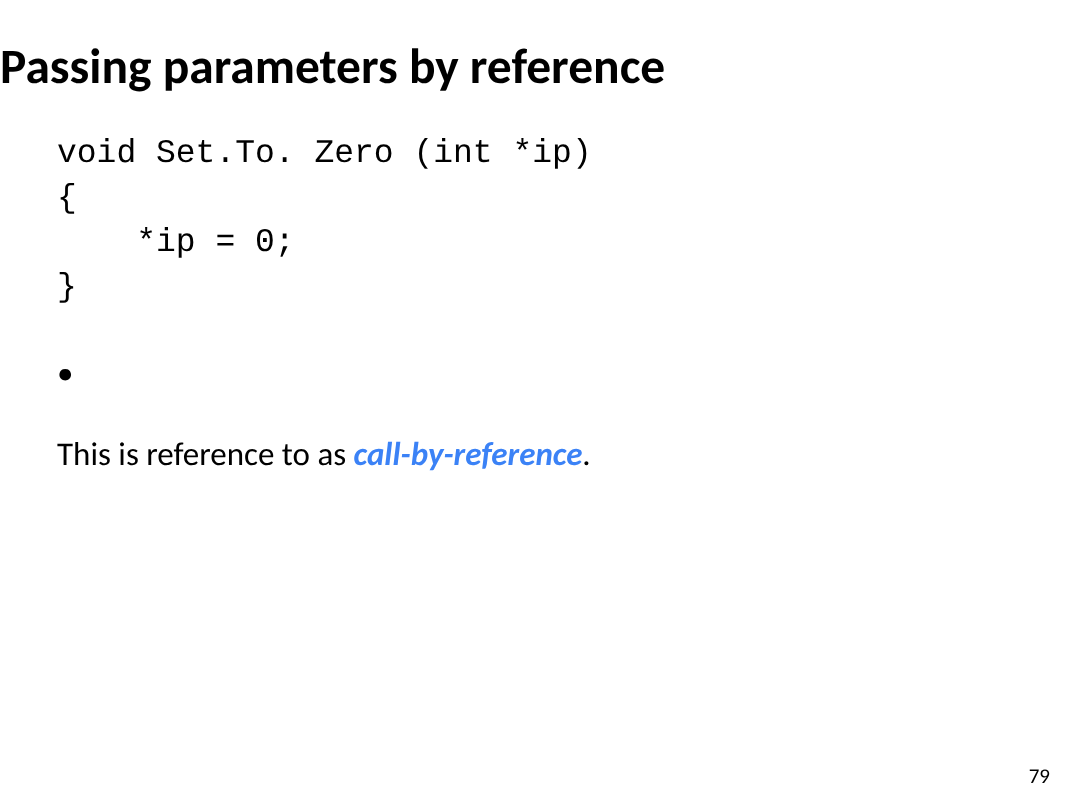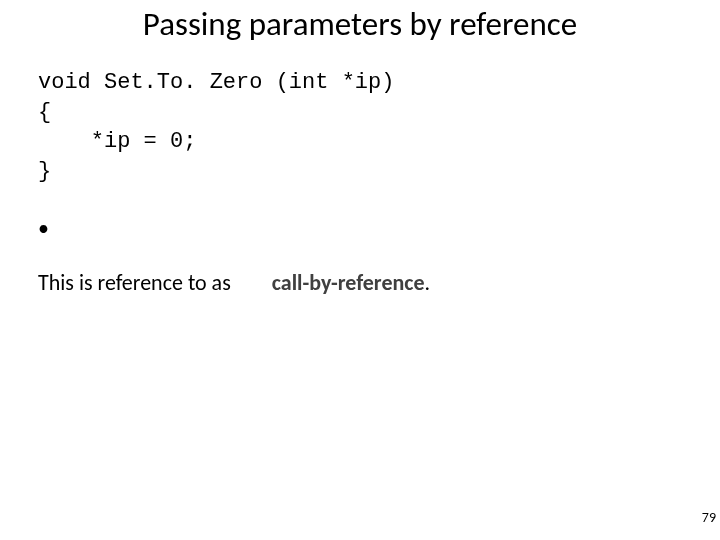--- a/index.html
+++ b/index.html
@@ -12,24 +12,23 @@
     color: #000;
     overflow: hidden;
   }
   .slide {
     position: relative;
     width: 720px;
     height: 540px;
     box-sizing: border-box;
   }
   .title {
-    font-weight: 400;
+    font-weight: 700;
     font-size: 33px;
-    text-align: center;
-    padding-top: 4px;
+    padding-top: 24px;
     letter-spacing: 0px;
   }
   .code-block {
     font-family: "Courier New", Courier, monospace;
     font-size: 22px;
     white-space: pre;
     line-height: 1.35;
     margin: 24px 2px 0 38px;
   }
   .bullets {
@@ -52,27 +51,27 @@
     font-size: 22px;
     margin: 26px 0 0 38px;
     white-space: pre;
   }
   .para {
     font-size: 22px;
     margin: 26px 0 0 38px;
     line-height: 1.3;
   }
   .em-term {
+    font-style: italic;
     font-weight: 700;
-    color: #404040;
-    margin-left: 36px;
+    color: #3b82f6;
   }
   .pagenum {
     position: absolute;
-    right: 4px;
+    right: 20px;
     bottom: 14px;
     font-size: 14px;
     color: #000;
   }
 </style>
 </head>
 <body>
 
 <div class="slide">
 

